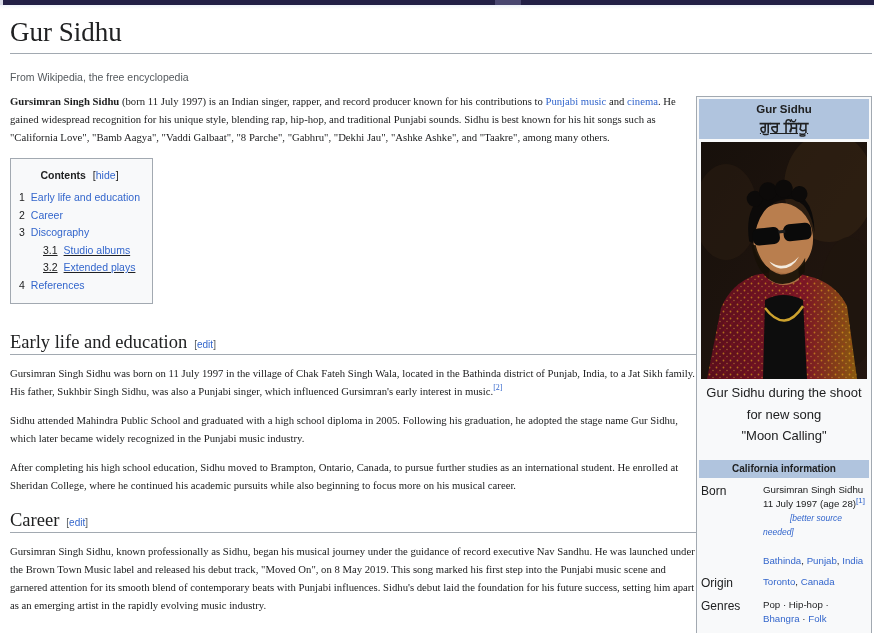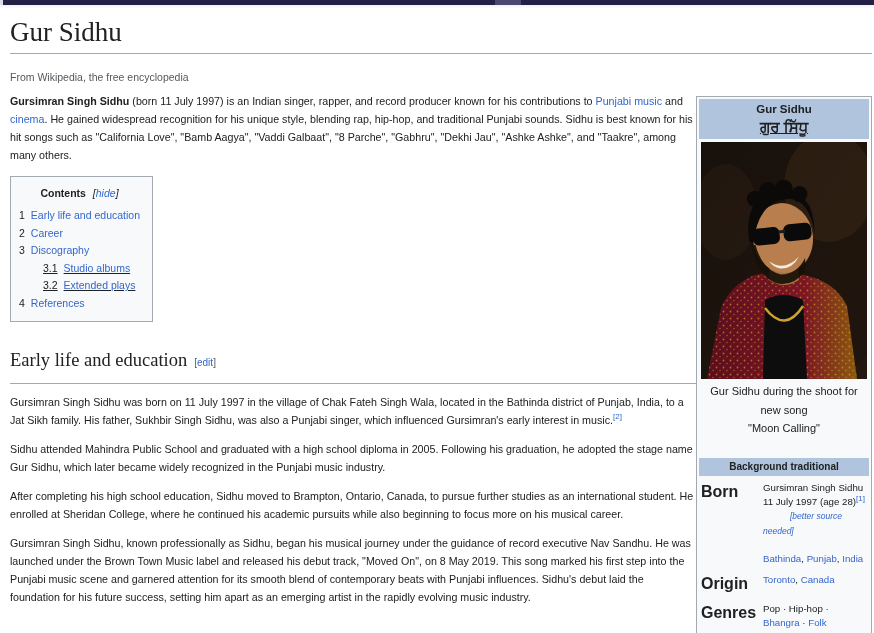--- a/index.html
+++ b/index.html
@@ -20,58 +20,58 @@
   .sky{height:4px;background:linear-gradient(to bottom,#eef3fa,#ffffff);}
   .page{padding:0 2px 0 10px;}
   h1.title{
     font-family:"Liberation Serif","DejaVu Serif",serif; font-weight:400;
     font-size:27px; margin-top:8px; padding-bottom:5px;
     border-bottom:1px solid var(--border);
   }
   .tagline{font-size:10.5px;color:var(--muted);margin-top:17px;}
   .article{position:relative;margin-top:9px;}
   .main{width:686px;font-size:10.7px;line-height:18px;}
-  .main p{margin-bottom:11px;}
+  .main p{margin-bottom:11px;font-family:Liberation Serif, serif;}
   a.wlink{color:var(--link);text-decoration:none;cursor:pointer;}
   .bold{font-weight:bold;}
   sup{font-size:8px;line-height:0;}
   .small-note{font-size:8.5px;font-style:italic;margin-left:27px;}
   
   .toc{
     display:inline-block;border:1px solid var(--border);background:var(--box-bg);
     padding:7px 12px 9px 8px;font-size:10.5px;margin:1px 0 12px 0;min-width:114px;
   }
   .toc-title-row{text-align:center;margin-bottom:5px;}
   .toc-title{font-weight:bold;}
-  .toc-toggle{margin-left:4px;font-style:italic;}
+  .toc-toggle{margin-left:4px;}
   .toc-item{line-height:17.5px;white-space:nowrap;}
   .toc-item.lvl1{padding-left:24px;text-decoration:underline;}
   .toc-num{margin-right:6px;color:var(--text);}
   
   h2.sect{
     font-family:"Liberation Serif","DejaVu Serif",serif;font-weight:400;
     font-size:18.5px;border-bottom:1px solid var(--border);
-    margin:17px 0 9px 0;padding-bottom:11px;
+    margin:17px 0 9px 0;padding-bottom:0;
   }
   .editsection{font-size:10px;font-family:"Liberation Sans","DejaVu Sans",sans-serif;color:var(--muted);margin-left:7px;}
   
   .infobox{
     position:absolute;top:4px;right:0;width:176px;
     background:var(--box-bg);border:1px solid var(--border);
     padding:2px;font-size:9.7px;line-height:1.45;
   }
   .ib-title{background:var(--ib-header);text-align:center;font-weight:bold;
     font-size:11.5px;line-height:1.3;padding:3px 2px;}
   .ib-native{font-size:15px;text-decoration:underline;}
   .ib-photo{margin:3px auto 0;width:166px;height:237px;background:#0f0b08;overflow:hidden;}
-  .ib-caption{text-align:center;font-size:11px;line-height:1.65;padding:3px 2px 20px;}
+  .ib-caption{text-align:center;font-size:13px;line-height:1.65;padding:3px 2px 12px;}
   .ib-header{background:var(--ib-header);font-weight:bold;text-align:center;
     font-size:10px;padding:2px 0;margin:1px 0 5px;}
   .ib-grid{display:grid;grid-template-columns:57px 1fr;column-gap:5px;row-gap:7px;padding:0 2px 8px;}
-  .ib-label{font-weight:bold;font-size:16px;line-height:1.4;}
+  .ib-label{font-weight:normal;font-size:12px;line-height:1.4;}
   .ib-value{font-size:9.7px;}
 </style>
 </head>
 <body>
 
 <div class="topbar">
   <span class="seg seg1"></span>
   <span class="seg seg2"></span>
 </div>
 <div class="sky"></div>
@@ -96,20 +96,21 @@
         <div class="toc-item lvl1"><span class="toc-num">3.1</span><a class="wlink">Studio albums</a></div>
         <div class="toc-item lvl1"><span class="toc-num">3.2</span><a class="wlink">Extended plays</a></div>
         <div class="toc-item lvl0"><span class="toc-num">4</span><a class="wlink">References</a></div>
       </div>
 
       <h2 class="sect"><span>Early life and education</span><span class="editsection"><span>[</span><a class="wlink">edit</a><span>]</span></span></h2>
       <p><span>Gursimran Singh Sidhu was born on 11 July 1997 in the village of Chak Fateh Singh Wala, located in the Bathinda district of Punjab, India, to a Jat Sikh family. His father, Sukhbir Singh Sidhu, was also a Punjabi singer, which influenced Gursimran's early interest in music.</span><sup><a class="wlink" href="#">[2]</a></sup></p>
       <p><span>Sidhu attended Mahindra Public School and graduated with a high school diploma in 2005. Following his graduation, he adopted the stage name Gur Sidhu, which later became widely recognized in the Punjabi music industry.</span></p>
       <p><span>After completing his high school education, Sidhu moved to Brampton, Ontario, Canada, to pursue further studies as an international student. He enrolled at Sheridan College, where he continued his academic pursuits while also beginning to focus more on his musical career.</span></p>
 
+      <h2 class="sect"><span>Career</span><span class="editsection"><span>[</span><a class="wlink">edit</a><span>]</span></span></h2>
       <p><span>Gursimran Singh Sidhu, known professionally as Sidhu, began his musical journey under the guidance of record executive Nav Sandhu. He was launched under the Brown Town Music label and released his debut track, "Moved On", on 8 May 2019. This song marked his first step into the Punjabi music scene and garnered attention for its smooth blend of contemporary beats with Punjabi influences. Sidhu's debut laid the foundation for his future success, setting him apart as an emerging artist in the rapidly evolving music industry.</span></p>
       
       
       
     </div>
 
     <aside class="infobox">
       <div class="ib-title">
         <div>Gur Sidhu</div>
         <div class="ib-native">ਗੁਰ ਸਿੱਧੂ</div>
@@ -153,21 +154,21 @@
             <rect x="83" y="83" width="28" height="17" rx="6" fill="#0a0a0a"></rect>
             <rect x="78" y="88" width="7" height="3" fill="#1c1c1c"></rect>
             <path d="M66 118 Q80 130 96 116 Q88 128 76 126 Q69 124 66 118 Z" fill="#f3ece0"></path>
           </g>
         </svg>
       </div>
       <div class="ib-caption">
         <span>Gur Sidhu during the shoot for new song</span><br>
         <span>"Moon Calling"</span>
       </div>
-      <div class="ib-header">Background traditional</div>
+      <div class="ib-header">California information</div>
       <div class="ib-grid">
         <div class="ib-label">Born</div>
         <div class="ib-value"><span>Gursimran Singh Sidhu</span><br><span>11 July 1997 (age 28)</span><sup><a class="wlink" href="#">[1]</a></sup><br><a class="wlink small-note" href="#">[better source needed]</a><br><br><a class="wlink" href="#">Bathinda</a><span>, </span><a class="wlink" href="#">Punjab</a><span>, </span><a class="wlink" href="#">India</a></div>
         <div class="ib-label">Origin</div>
         <div class="ib-value"><a class="wlink" href="#">Toronto</a><span>, </span><a class="wlink" href="#">Canada</a></div>
         <div class="ib-label">Genres</div>
         <div class="ib-value"><span>Pop · Hip-hop · </span><a class="wlink" href="#">Bhangra</a><span> · </span><a class="wlink" href="#">Folk</a></div>
         <div class="ib-label">Years active</div>
         <div class="ib-value"><span>2013–present</span></div>
 

